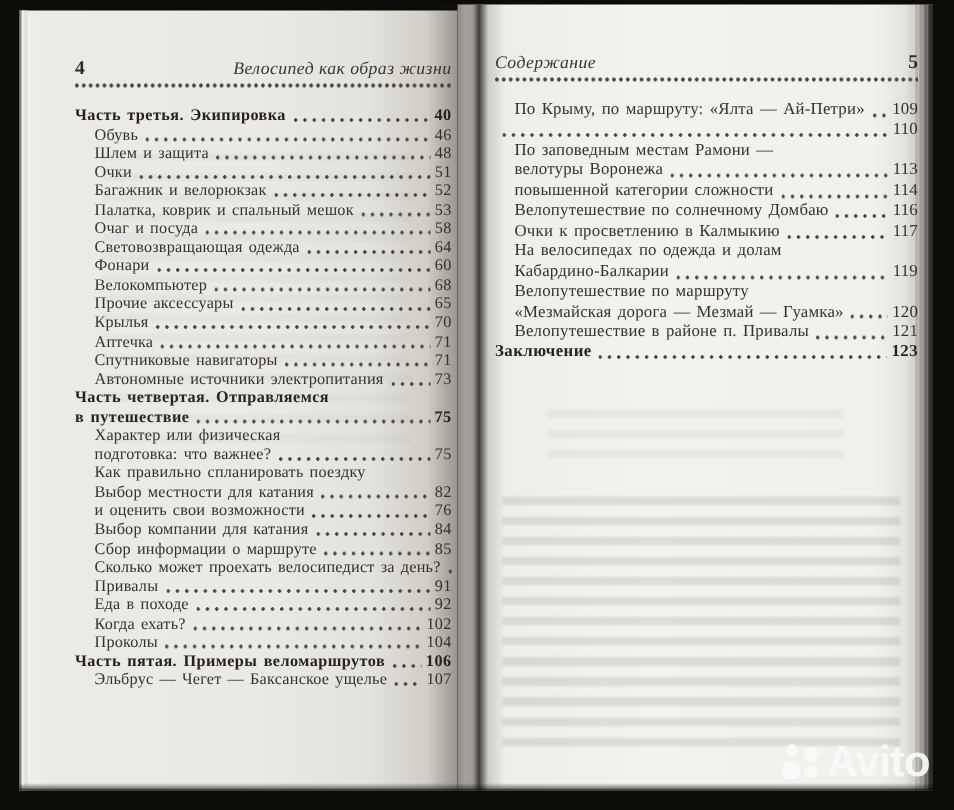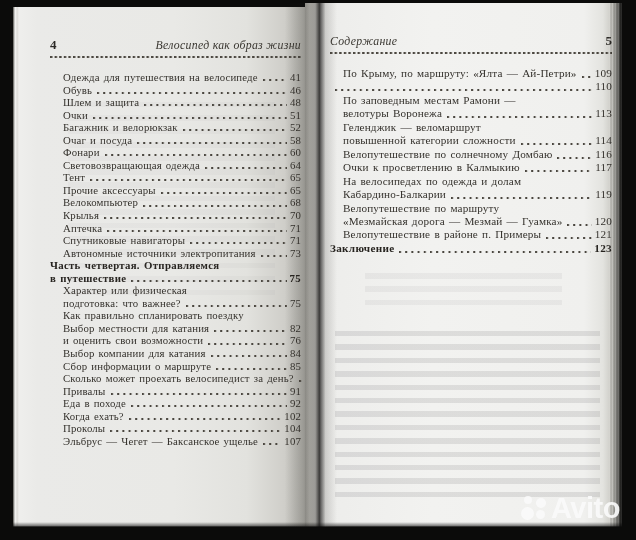--- a/index.html
+++ b/index.html
@@ -101,24 +101,24 @@
 
   <div class="page page-left">
     <div class="page-inner">
       <div class="bleed bleed-left"></div>
       <div class="running-head">
         <span class="folio">4</span>
         <span class="running-title">Велосипед как образ жизни</span>
       </div>
       <div class="dot-rule"></div>
       <div class="toc" id="toc-left">
-          <div class="toc-row ind">
-            <span class="toc-title">Одежда для путешествия на велосипеде</span>
-            <span class="leader"></span>
-            <span class="toc-page">41</span>
+          <div class="toc-row bold">
+            <span class="toc-title">Часть третья. Экипировка</span>
+            <span class="leader"></span>
+            <span class="toc-page">40</span>
           </div>
           <div class="toc-row ind">
             <span class="toc-title">Обувь</span>
             <span class="leader"></span>
             <span class="toc-page">46</span>
           </div>
           <div class="toc-row ind">
             <span class="toc-title">Шлем и защита</span>
             <span class="leader"></span>
             <span class="toc-page">48</span>
@@ -127,50 +127,50 @@
             <span class="toc-title">Очки</span>
             <span class="leader"></span>
             <span class="toc-page">51</span>
           </div>
           <div class="toc-row ind">
             <span class="toc-title">Багажник и велорюкзак</span>
             <span class="leader"></span>
             <span class="toc-page">52</span>
           </div>
           <div class="toc-row ind">
+            <span class="toc-title">Палатка, коврик и спальный мешок</span>
+            <span class="leader"></span>
+            <span class="toc-page">53</span>
+          </div>
+          <div class="toc-row ind">
             <span class="toc-title">Очаг и посуда</span>
             <span class="leader"></span>
             <span class="toc-page">58</span>
           </div>
           <div class="toc-row ind">
+            <span class="toc-title">Световозвращающая одежда</span>
+            <span class="leader"></span>
+            <span class="toc-page">64</span>
+          </div>
+          <div class="toc-row ind">
             <span class="toc-title">Фонари</span>
             <span class="leader"></span>
             <span class="toc-page">60</span>
           </div>
           <div class="toc-row ind">
-            <span class="toc-title">Световозвращающая одежда</span>
-            <span class="leader"></span>
-            <span class="toc-page">64</span>
-          </div>
-          <div class="toc-row ind">
-            <span class="toc-title">Тент</span>
+            <span class="toc-title">Велокомпьютер</span>
+            <span class="leader"></span>
+            <span class="toc-page">68</span>
+          </div>
+          <div class="toc-row ind">
+            <span class="toc-title">Прочие аксессуары</span>
             <span class="leader"></span>
             <span class="toc-page">65</span>
           </div>
           <div class="toc-row ind">
-            <span class="toc-title">Прочие аксессуары</span>
-            <span class="leader"></span>
-            <span class="toc-page">65</span>
-          </div>
-          <div class="toc-row ind">
-            <span class="toc-title">Велокомпьютер</span>
-            <span class="leader"></span>
-            <span class="toc-page">68</span>
-          </div>
-          <div class="toc-row ind">
             <span class="toc-title">Крылья</span>
             <span class="leader"></span>
             <span class="toc-page">70</span>
           </div>
           <div class="toc-row ind">
             <span class="toc-title">Аптечка</span>
             <span class="leader"></span>
             <span class="toc-page">71</span>
           </div>
           <div class="toc-row ind">
@@ -238,20 +238,25 @@
           </div>
           <div class="toc-row ind">
             <span class="toc-title">Когда ехать?</span>
             <span class="leader"></span>
             <span class="toc-page">102</span>
           </div>
           <div class="toc-row ind">
             <span class="toc-title">Проколы</span>
             <span class="leader"></span>
             <span class="toc-page">104</span>
+          </div>
+          <div class="toc-row bold">
+            <span class="toc-title">Часть пятая. Примеры веломаршрутов</span>
+            <span class="leader"></span>
+            <span class="toc-page">106</span>
           </div>
           <div class="toc-row ind">
             <span class="toc-title">Эльбрус — Чегет — Баксанское ущелье</span>
             <span class="leader"></span>
             <span class="toc-page">107</span>
           </div>
         </div>
     </div>
   </div>
 
@@ -276,23 +281,20 @@
           </div>
           <div class="toc-row ind">
             <span class="toc-title">По заповедным местам Рамони —</span>
           </div>
           <div class="toc-row ind">
             <span class="toc-title">велотуры Воронежа</span>
             <span class="leader"></span>
             <span class="toc-page">113</span>
           </div>
           <div class="toc-row ind">
-            <span class="toc-title">Геленджик — веломаршрут</span>
-          </div>
-          <div class="toc-row ind">
             <span class="toc-title">повышенной категории сложности</span>
             <span class="leader"></span>
             <span class="toc-page">114</span>
           </div>
           <div class="toc-row ind">
             <span class="toc-title">Велопутешествие по солнечному Домбаю</span>
             <span class="leader"></span>
             <span class="toc-page">116</span>
           </div>
           <div class="toc-row ind">
@@ -310,21 +312,21 @@
           </div>
           <div class="toc-row ind">
             <span class="toc-title">Велопутешествие по маршруту</span>
           </div>
           <div class="toc-row ind">
             <span class="toc-title">«Мезмайская дорога — Мезмай — Гуамка»</span>
             <span class="leader"></span>
             <span class="toc-page">120</span>
           </div>
           <div class="toc-row ind">
-            <span class="toc-title">Велопутешествие в районе п. Примеры</span>
+            <span class="toc-title">Велопутешествие в районе п. Привалы</span>
             <span class="leader"></span>
             <span class="toc-page">121</span>
           </div>
           <div class="toc-row bold">
             <span class="toc-title">Заключение</span>
             <span class="leader"></span>
             <span class="toc-page">123</span>
           </div>
         </div>
     </div>

